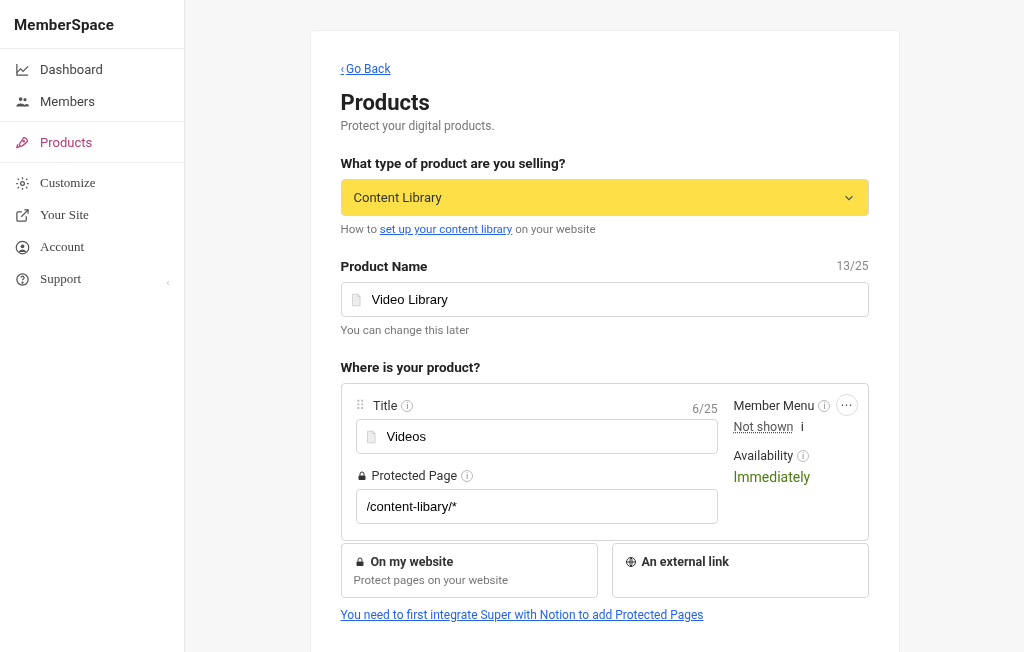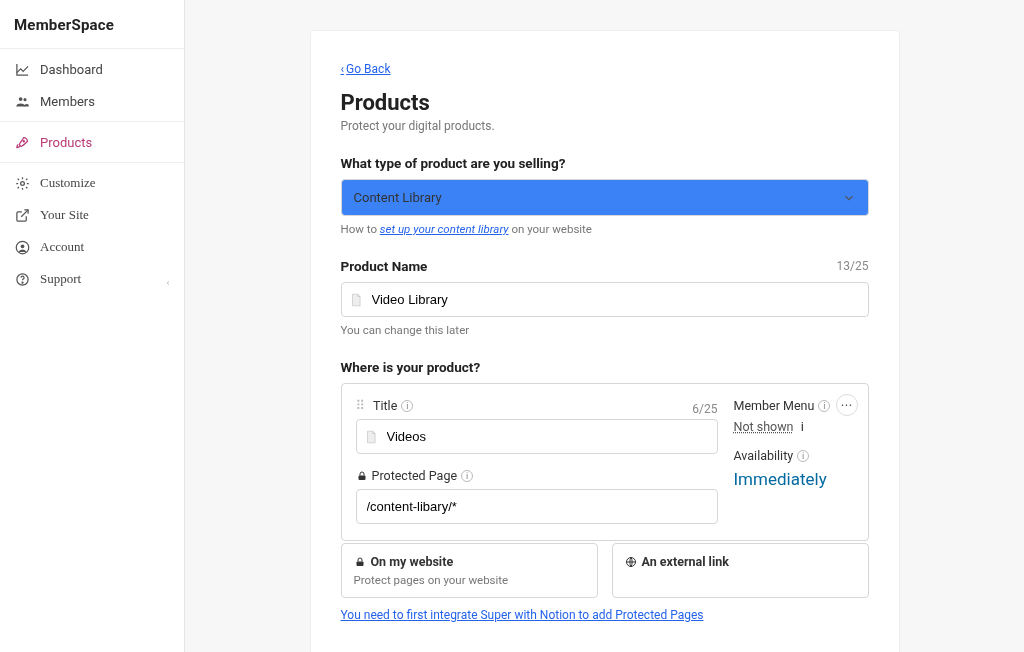--- a/index.html
+++ b/index.html
@@ -16,40 +16,40 @@
 .nav-item .caret { margin-left:auto; color:#bbb; font-size:11px;}
 .main { flex: 1; padding: 30px 30px 30px 30px; overflow:auto;}
 .card { background:#fff; border:1px solid #eee; border-radius:4px; width: 590px; margin: 0 auto; padding: 30px 30px 40px 30px; min-height: 600px;}
 .goback { color:#2563eb; text-decoration: underline; font-size: 12px; display:inline-flex; align-items:center; gap:2px; cursor:pointer;}
 .goback .chev { text-decoration:none;}
 .page-title { font-size: 22px; font-weight: 700; color:#222; margin-top: 14px;}
 .page-sub { color:#777; font-size:12px; margin-top:4px;}
 .section-label { font-weight:700; font-size: 13.5px; color:#222; margin-top: 22px; margin-bottom: 8px; display:flex; justify-content:space-between; align-items:center;}
 .section-label .counter { font-weight:400; color:#888; font-size:12px;}
 .select-wrap { position:relative; }
-.select-wrap select, .fake-select { width:100%; border:1px solid #d7d7d7; border-radius:4px; padding: 10px 12px; font-size:13px; background:#3b82f6; appearance:none; }
+.select-wrap select, .fake-select { width:100%; border:1px solid #d7d7d7; border-radius:4px; padding: 10px 12px; font-size:13px; background:#fde047; appearance:none; }
 .fake-select { display:flex; justify-content:space-between; align-items:center; cursor:pointer;}
 .chevdown { color:#555; }
 .helper { font-size:11.5px; color:#777; margin-top:6px;}
-.helper a{ color:#2563eb; text-decoration:underline;font-style:italic;}
+.helper a{ color:#2563eb; text-decoration:underline;}
 .input { width:100%; border:1px solid #d7d7d7; border-radius:4px; padding: 9px 10px; font-size:13px; }
 .input.withicon { padding-left: 30px; }
 .inputwrap { position:relative;}
 .inputwrap .ficon { position:absolute; left:8px; top:50%; transform:translateY(-50%); color:#aaa;}
 .panel { border:1px solid #d7d7d7; border-radius:4px; padding: 14px 14px 16px 14px; margin-top:0;}
 .panel-row { display:flex; gap:16px;}
 .panel-left { flex:1;}
 .panel-right { width:120px; position:relative;}
 .mini-label { font-size:12.5px; color:#333; display:flex; align-items:center; gap:4px; margin-bottom:6px;}
 .mini-label .info { width:12px; height:12px; border:1px solid #bbb; border-radius:50%; font-size:9px; display:inline-flex; align-items:center; justify-content:center; color:#888;}
 .mini-label-row { display:flex; justify-content:space-between; align-items:center;}
 .mini-counter { color:#888; font-size:12px;}
 .drag { color:#bbb; font-size:13px; margin-right:4px; cursor:grab;}
 .more-btn { position:absolute; top:-4px; right:-4px; width:22px; height:22px; border:1px solid #ddd; border-radius:50%; background:#fff; display:flex; align-items:center; justify-content:center; font-size:12px; color:#555; cursor:pointer;}
-.linklike { color:#0369a1; font-size:17px; cursor:pointer;}
+.linklike { color:#4d7c0f; font-size:14px; cursor:pointer;}
 .underline-d { text-decoration: underline dotted; color:#555; font-size:12.5px; cursor:pointer;}
 .side-stack > div { margin-bottom:14px;}
 .panel-left .inputwrap + .mini-label, .panel-left .mini-label-second { margin-top:14px;}
 .option-cards { display:flex; gap:14px; margin-top:2px;}
 .option-card { flex:1; border:1px solid #d7d7d7; border-radius:4px; padding:10px 12px; cursor:pointer;}
 .option-card .oc-title { font-weight:700; font-size:12.5px; display:flex; align-items:center; gap:5px;}
 .option-card .oc-sub { color:#777; font-size:11.5px; margin-top:4px;}
 .integrate-note { color:#2563eb; text-decoration:underline; font-size:12px; margin-top:10px; display:inline-block; cursor:pointer;}
 svg { display:block;}
 </style>

